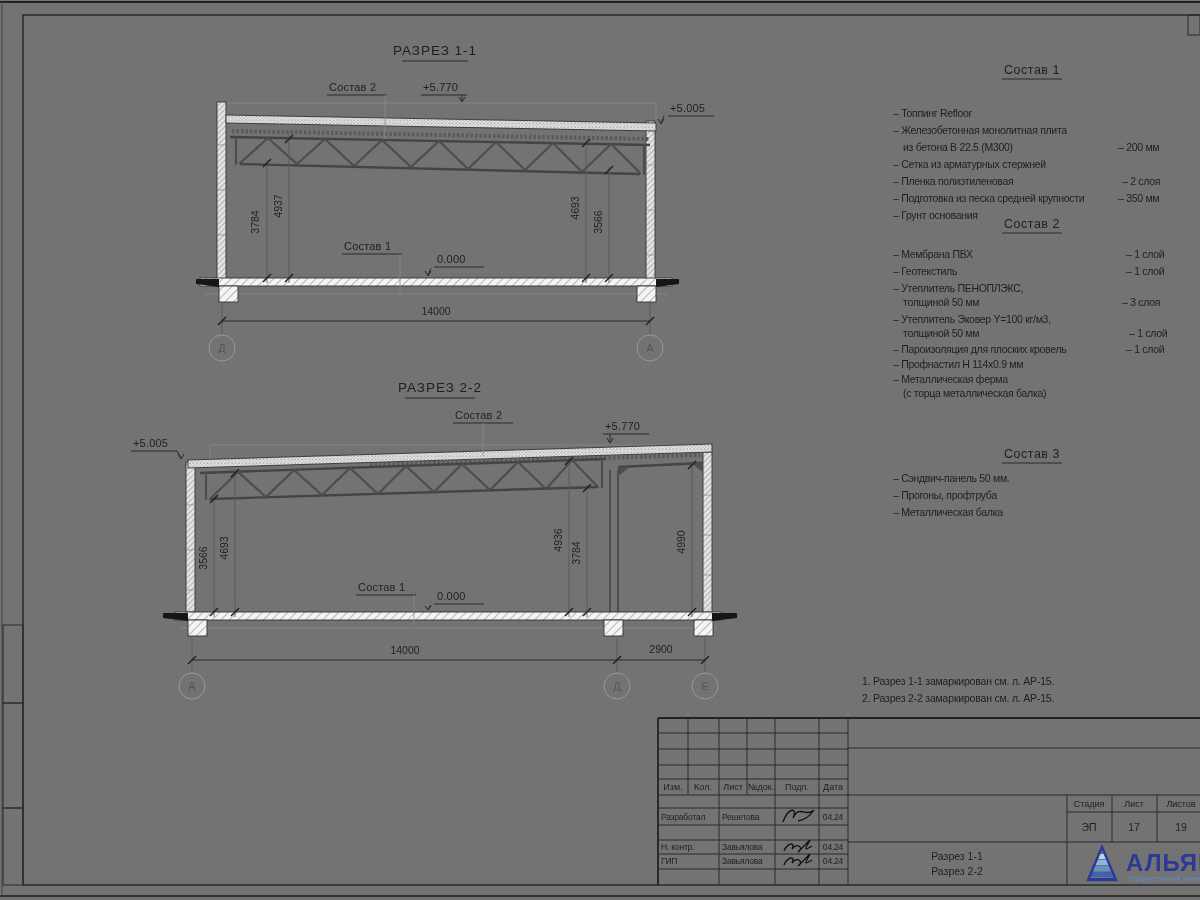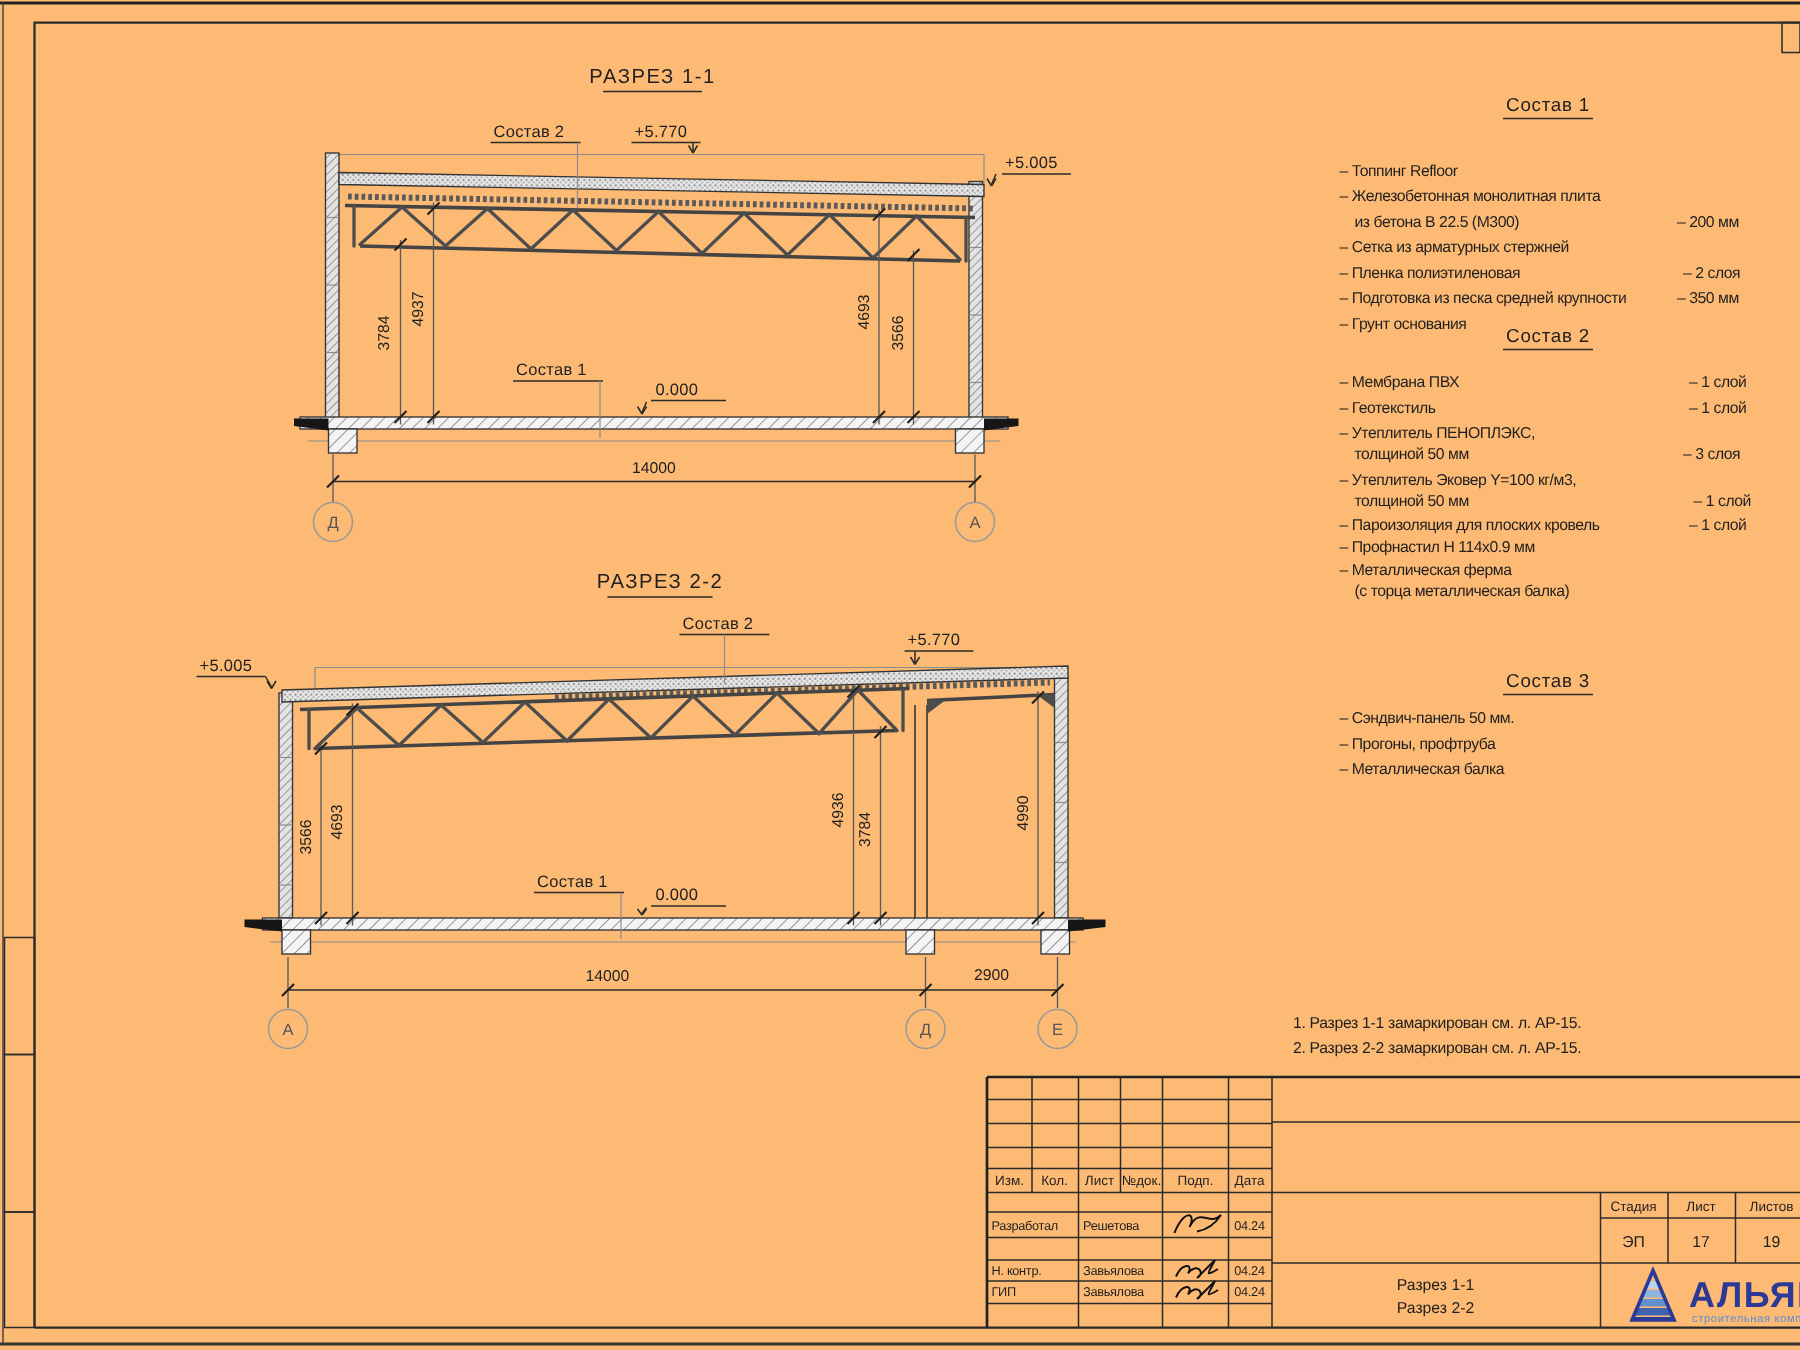--- a/index.html
+++ b/index.html
@@ -1,16 +1,16 @@
 <!DOCTYPE html>
 <html><head>
 <meta charset="utf-8">
 <style>
   html,body{margin:0;padding:0;background:#fff;}
-  #sheet{position:relative;width:1200px;height:900px;background:#fdba74;overflow:hidden;
+  #sheet{position:relative;width:1200px;height:900px;background:#737373;overflow:hidden;
          font-family:"Liberation Sans",sans-serif;}
   svg text{fill:#1f1f1f;font-family:"Liberation Sans",sans-serif;}
   .sec-title{font-size:13.5px;letter-spacing:1px;}
   .lbl{font-size:11px;letter-spacing:.2px;}
   .dim{font-size:10.5px;}
   .ax{font-size:11px;fill:#555;}
   .ch{font-size:12.5px;letter-spacing:.5px;}
   .ci,.cv{font-size:10.5px;letter-spacing:-0.3px;}
   .note{font-size:10.5px;letter-spacing:-0.2px;}
   .tbh{font-size:9px;}

